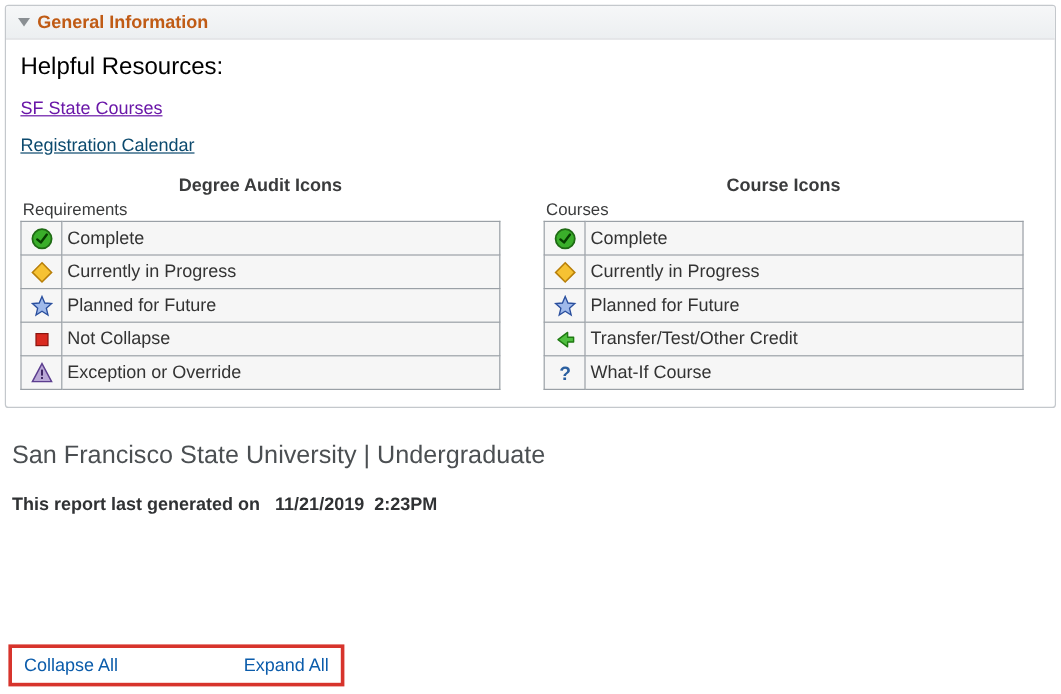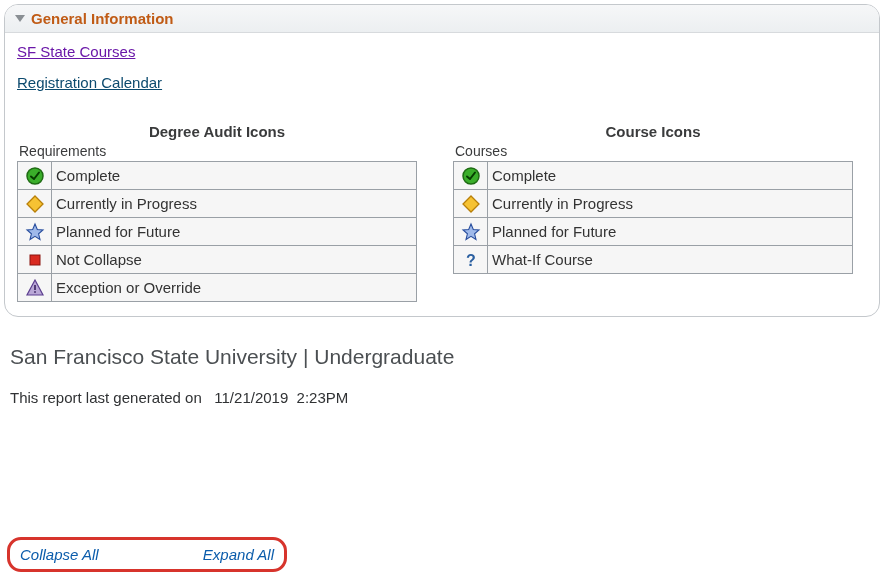--- a/index.html
+++ b/index.html
@@ -1,61 +1,62 @@
 <!DOCTYPE html>
 <html><head>
   <meta charset="utf-8">
   <style>
     * { box-sizing: border-box; margin: 0; padding: 0; }
     body { font-family: Arial, Helvetica, sans-serif; background: #fff; width: 884px; height: 578px; padding: 4px; position: relative; }
-    .outer { border: 1px solid #c4c8cc; border-radius: 14px; overflow: hidden; }
+    .outer { border: 1px solid #c4c8cc; border-radius: 3px; overflow: hidden; }
     .header-bar {
       background: linear-gradient(to bottom, #f6f7f8, #eceff1);
       border-bottom: 1px solid #d7dadd;
       padding: 5px 10px;
       display: flex;
       align-items: center;
       gap: 6px;
     }
     .collapse-tri {
       width: 0; height: 0;
       border-left: 5px solid transparent;
       border-right: 5px solid transparent;
       border-top: 7px solid #8a8f93;
       cursor: pointer;
     }
     .section-title { color: #c05b15; font-weight: bold; font-size: 15px; }
     .content { padding: 10px 12px 14px 12px; }
     .h-res { font-size: 20px; padding: 2px 0 14px 0; }
     .link { color: #0c4a6e; text-decoration: underline; font-size: 15px; display: inline-block; margin-bottom: 14px; cursor: pointer; }
     .link.visited { color: #6a17a8; }
-    .legend-wrap { display: flex; gap: 36px; margin-top: 18px; }
+    .legend-wrap { display: flex; gap: 36px; margin-top: 2px; }
     .legend-col { flex: 0 0 auto; width: 400px; }
     .legend-title { text-align: center; font-weight: bold; color: #3a3b3c; font-size: 15px; padding-bottom: 3px; }
     .legend-sub { color: #3a3b3c; font-size: 14px; padding-bottom: 2px; padding-left: 2px; }
     table.legend { border-collapse: collapse; width: 100%; }
     table.legend td { border: 1px solid #9aa0a6; padding: 5px 4px; background: #f6f6f6; font-size: 15px; color: #333; vertical-align: middle; }
     table.legend td.icon-cell { width: 34px; text-align: center; padding: 3px 2px; }
     .footer-area { padding: 28px 6px 2px 6px; }
     .uni { color: #4b4f52; font-size: 21px; }
-    .rpt { color: #303234; font-size: 15px; font-weight: normal; margin-top: 20px; }
+    .rpt { color: #303234; font-size: 15px; font-weight: bold; margin-top: 20px; }
     .controls-shell { position: absolute; left: 7px; right: 7px; bottom: 6px; }
-    .controls-box { border: 3px solid #d7342c; border-radius: 14px; padding: 6px 10px; width: 280px; display: flex; justify-content: space-between; font-style: italic; }
+    .controls-box { border: 3px solid #d7342c; border-radius: 0; padding: 6px 10px; width: 280px; display: flex; justify-content: space-between; }
     .ctl-link { color: #0b5cab; font-size: 15px; cursor: pointer; }
     svg.ic { width: 20px; height: 20px; vertical-align: middle; }
   </style>
 </head>
 <body>
 
 <div class="outer">
   <div class="header-bar">
     <div class="collapse-tri"></div>
     <div class="section-title">General Information</div>
   </div>
   <div class="content">
+    <div class="h-res">Helpful Resources:</div>
     <div><a class="link visited">SF State Courses</a></div>
     <div><a class="link">Registration Calendar</a></div>
 
     <div class="legend-wrap">
       <div class="legend-col">
         <div class="legend-title">Degree Audit Icons</div>
         <div class="legend-sub">Requirements</div>
         <table class="legend">
           <tbody>
               <tr>
@@ -113,20 +114,26 @@
                 <td>Currently in Progress</td>
               </tr>
               <tr>
                 <td class="icon-cell"><svg class="ic" viewBox="0 0 20 20">
                     <polygon points="10,2 12.3,7.5 18,7.9 13.6,11.8 15,17.5 10,14.3 5,17.5 6.4,11.8 2,7.9 7.7,7.5" fill="#9fb9ea" stroke="#2a4f9e" stroke-width="1.1"></polygon>
                   </svg></td>
                 <td>Planned for Future</td>
               </tr>
               <tr>
                 <td class="icon-cell"><svg class="ic" viewBox="0 0 20 20">
+                    <path d="M12 4 L4 10 L12 16 L12 12 L17 12 L17 8 L12 8 Z" fill="#4fbf3f" stroke="#1f7a12" stroke-width="1.2" stroke-linejoin="round"></path>
+                  </svg></td>
+                <td>Transfer/Test/Other Credit</td>
+              </tr>
+              <tr>
+                <td class="icon-cell"><svg class="ic" viewBox="0 0 20 20">
                     <text x="10" y="16" text-anchor="middle" font-size="16" font-weight="bold" fill="#2a5fa0" font-family="Arial">?</text>
                   </svg></td>
                 <td>What-If Course</td>
               </tr>
             </tbody>
         </table>
       </div>
     </div>
   </div>
 </div>

